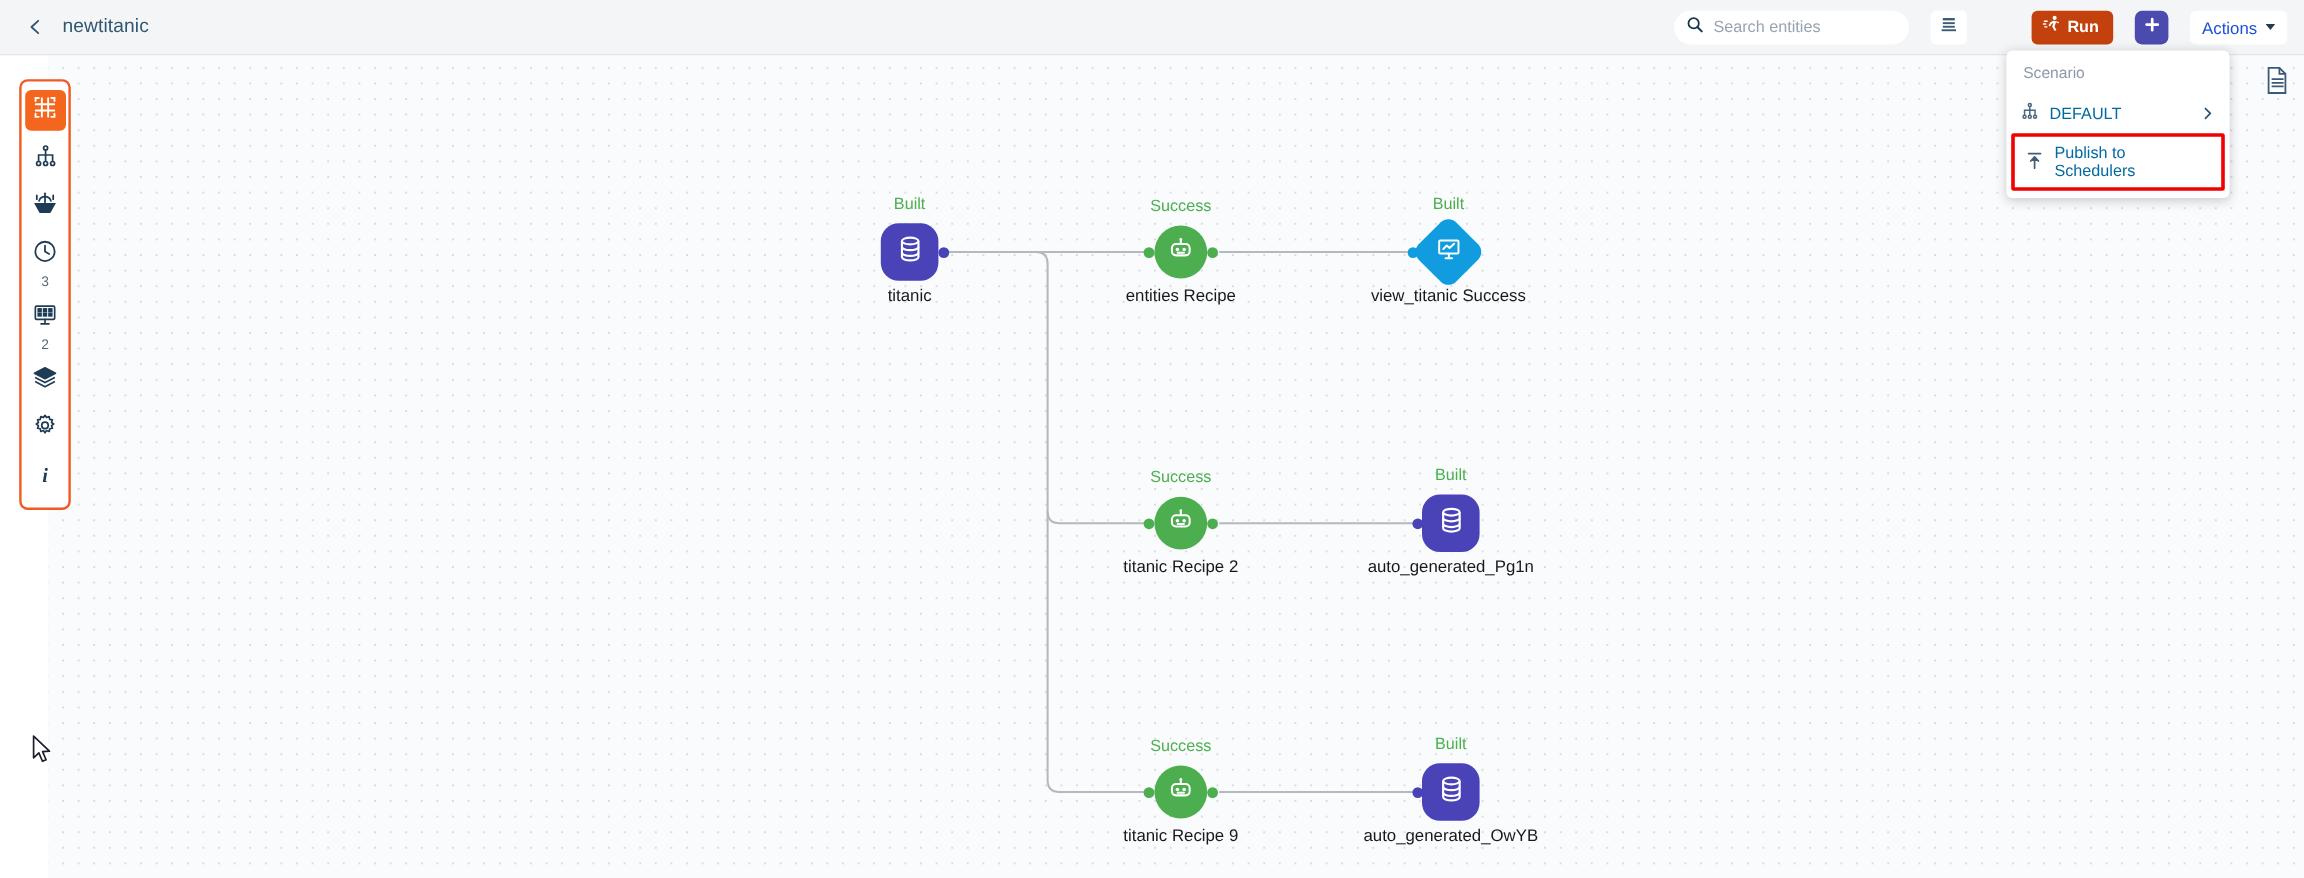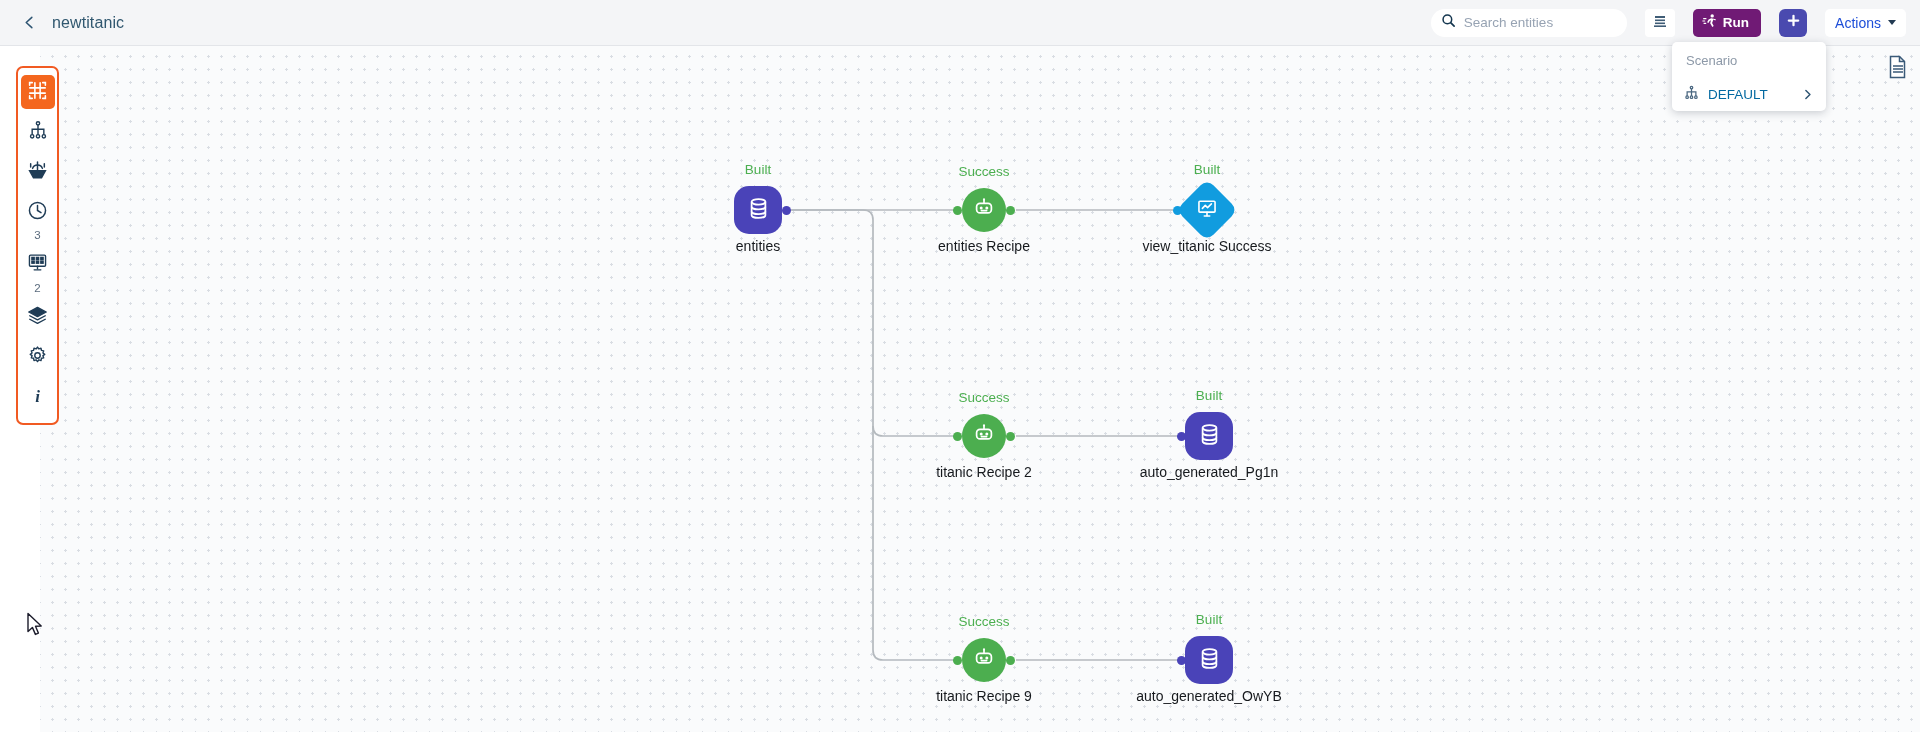--- a/index.html
+++ b/index.html
@@ -42,23 +42,23 @@
     padding: 0 10px; gap: 8px; cursor: text;
   }
   .search-box .ph { font-size: 13.5px; color: #97a3b3; }
 
   .icon-btn-plain {
     width: 30px; height: 28px; background: #fff; border-radius: 4px;
     display: flex; align-items: center; justify-content: center;
     cursor: pointer;
   }
   .run-btn {
-    height: 28px; background: #701a75; border-radius: 5px;
+    height: 28px; background: #c2410c; border-radius: 5px;
     display: flex; align-items: center; gap: 5px;
-    padding: 0 12px 0 9px; cursor: pointer;
+    padding: 0 12px 0 9px; cursor: pointer; margin-left: 36px;
   }
   .run-btn .label { color: #fff; font-size: 13.5px; font-weight: bold; }
   .plus-btn {
     width: 28px; height: 28px; background: #4a4aaf; border-radius: 6px;
     display: flex; align-items: center; justify-content: center;
     cursor: pointer;
   }
   .actions-btn {
     height: 28px; background: #fff; border-radius: 5px;
     display: flex; align-items: center; gap: 7px;
@@ -146,21 +146,21 @@
     position: absolute; width: 9px; height: 9px; border-radius: 50%;
     top: 50%; margin-top: -4.5px; z-index: 12;
   }
   .port.purple { background: #4a43b8; }
   .port.green  { background: #4cae4f; }
   .port.blue   { background: #119cdf; }
 
   
   .menu {
     position: absolute; top: 42px; left: 1672px;
-    width: 154px;
+    width: 186px;
     background: #ffffff;
     border-radius: 5px;
     box-shadow: 0 2px 9px rgba(26,38,54,.22);
     padding: 7px 0 0 0;
     z-index: 60;
   }
   .menu-head {
     font-size: 13px; color: #8d99a8; padding: 4px 14px 9px 14px;
   }
   .menu-item {
@@ -272,21 +272,21 @@
         <span>
           <svg width="25" height="25" viewBox="0 0 24 24" fill="none" stroke="#fff" stroke-width="1.7">
             <ellipse cx="12" cy="5.6" rx="6.6" ry="2.7"></ellipse>
             <path d="M5.4 5.6 v12.8 c0 1.5 3 2.7 6.6 2.7 s6.6 -1.2 6.6 -2.7 V5.6"></path>
             <path d="M5.4 10.2 c0 1.5 3 2.7 6.6 2.7 s6.6 -1.2 6.6 -2.7"></path>
             <path d="M5.4 14.8 c0 1.5 3 2.7 6.6 2.7 s6.6 -1.2 6.6 -2.7"></path>
           </svg>
         </span>
       </div>
       <div class="port purple" style="left:48px;"></div>
-      <div class="node-label" style="top:52px;">entities</div>
+      <div class="node-label" style="top:52px;">titanic</div>
     </div>
 
     <div class="node" style="left:922px; top:142px; width:44px; height:44px;">
       <div class="node-status ok">Success</div>
       <div class="shape-recipe">
         <span>
           <svg width="24" height="24" viewBox="0 0 24 24" fill="none" stroke="#fff" stroke-width="1.7" stroke-linecap="round">
             <path d="M12 4.3 v2.6"></path>
             <circle cx="12" cy="3.4" r="1.1" fill="#fff" stroke="none"></circle>
             <rect x="4.6" y="7.4" width="14.8" height="9.4" rx="3.4"></rect>
@@ -497,20 +497,30 @@
         </svg>
       </span>
       <span>DEFAULT</span>
       <span class="chev">
         <svg width="13" height="13" viewBox="0 0 16 16">
             <path d="M6 3 L11 8 L6 13" fill="none" stroke="#2d5472" stroke-width="1.8" stroke-linecap="round" stroke-linejoin="round"></path>
           </svg>
       </span>
     </div>
 
+    <div class="menu-item highlighted">
+      <span>
+        <svg width="15" height="16" viewBox="0 0 16 18" fill="none" stroke="#3f5c76" stroke-width="1.6" stroke-linecap="round">
+          <path d="M2.4 2.2 H13.6"></path>
+          <path d="M8 16 V6.6"></path>
+          <path d="M4.4 9.2 L8 5.4 L11.6 9.2" fill="#3f5c76" stroke="#3f5c76" stroke-linejoin="round"></path>
+        </svg>
+      </span>
+      <span>Publish to Schedulers</span>
+    </div>
   </div>
 
   <div class="cursor">
     <svg width="18" height="26" viewBox="0 0 18 26">
       <path d="M2 1.5 L2 19.5 L6.4 15.4 L9.4 22.4 L12.4 21.1 L9.5 14.3 L15.2 14 Z" fill="#ffffff" stroke="#1c1c2b" stroke-width="1.4" stroke-linejoin="round"></path>
     </svg>
   </div>
 
 </div>
 

